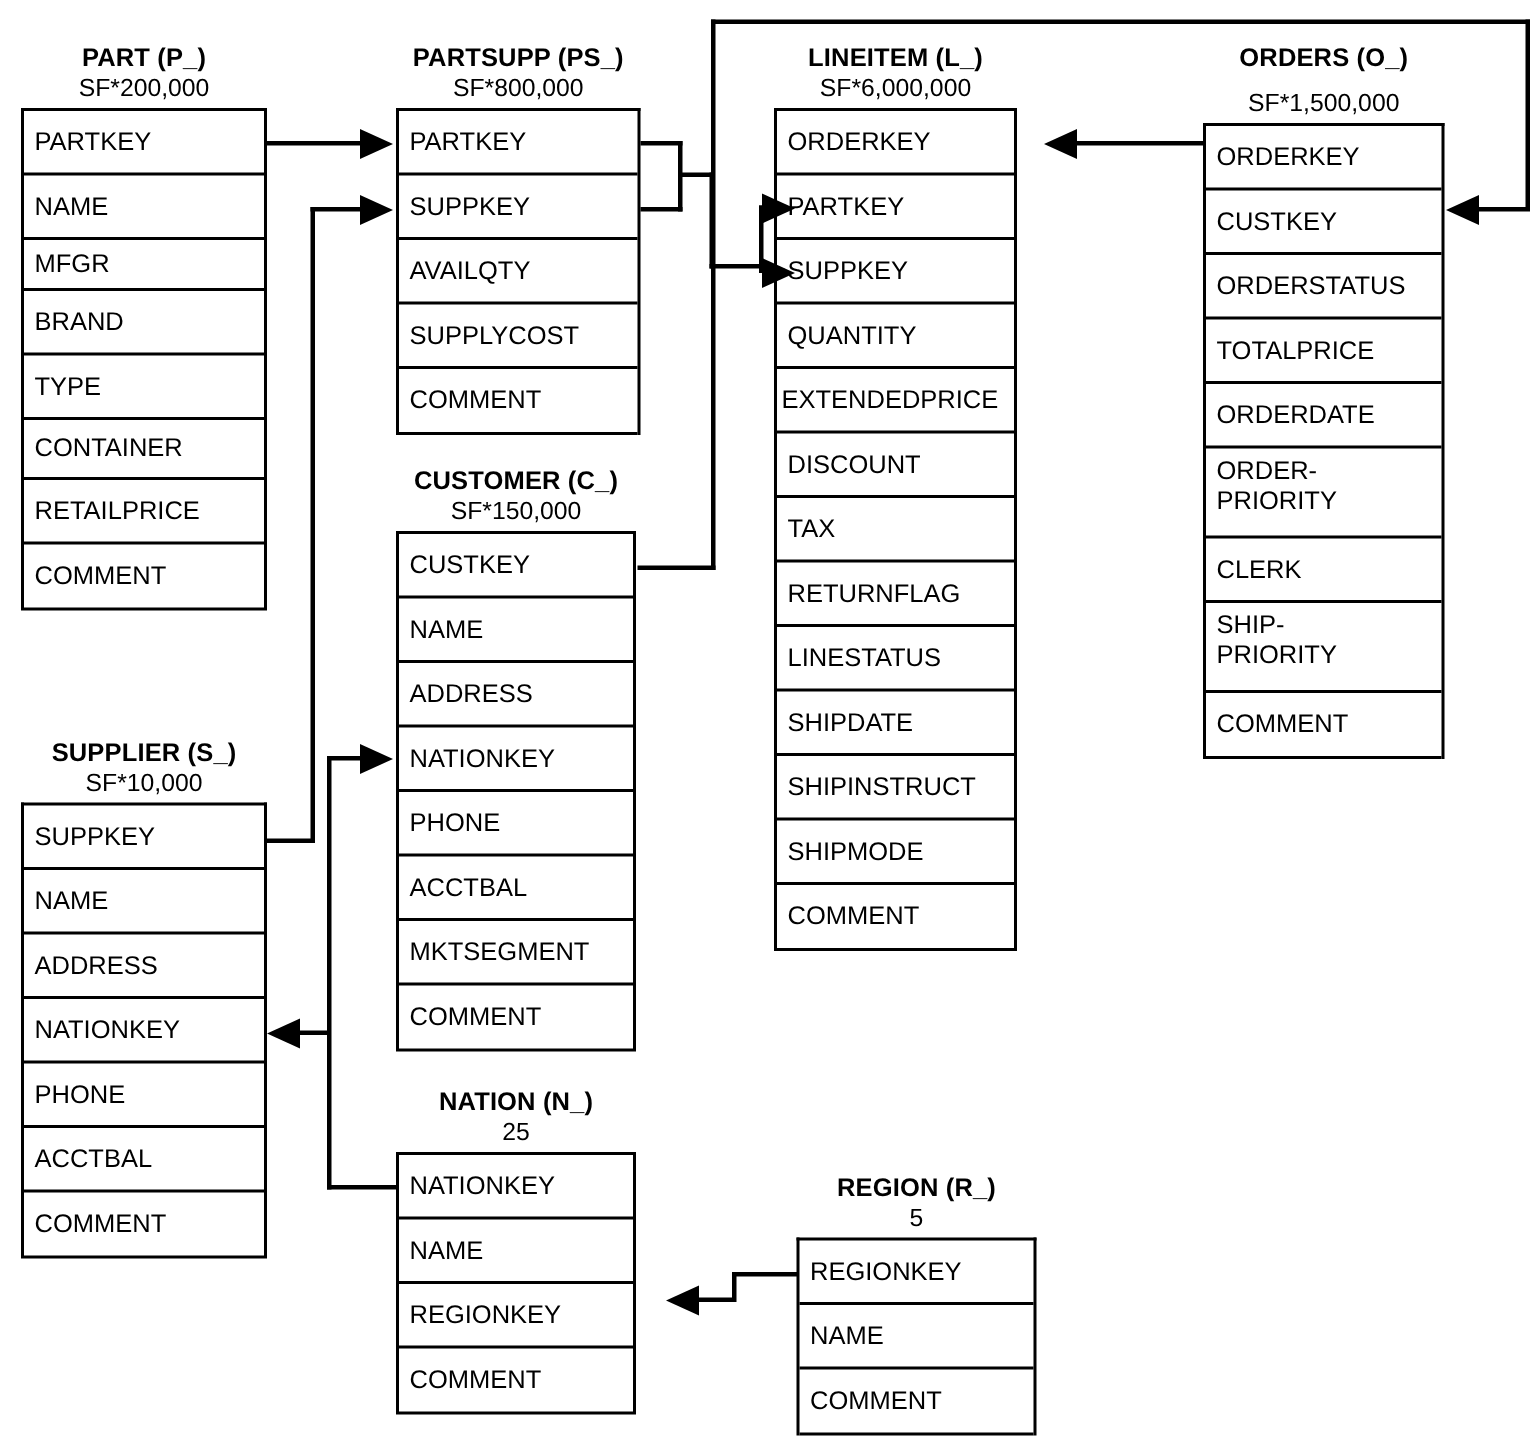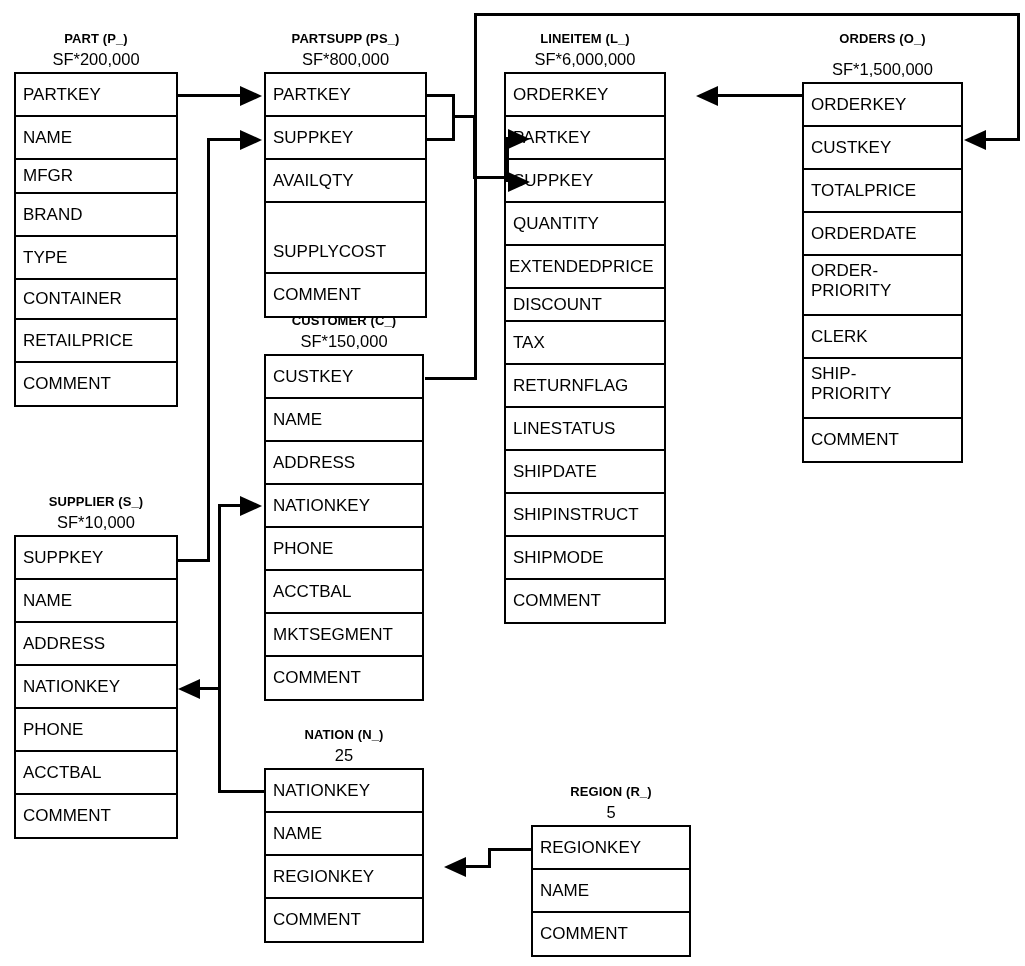--- a/index.html
+++ b/index.html
@@ -13,21 +13,21 @@
     width: 1025px;
     height: 966px;
     background: #ffffff;
     overflow: hidden;
     font-family: "Liberation Sans", sans-serif;
     color: #000000;
   }
   .table-group { position: absolute; }
   .tbl-title {
     font-weight: bold;
-    font-size: 13px;
+    font-size: 17px;
     text-align: center;
     letter-spacing: 0.1px;
     line-height: 21px;
     white-space: nowrap;
   }
   .tbl-card {
     font-size: 16.5px;
     text-align: center;
     line-height: 20px;
     white-space: nowrap;
@@ -90,51 +90,52 @@
     </div>
   </div>
 
   <div class="table-group" style="left:264px; top:28px;">
     <div class="tbl-title" style="width:163px;">PARTSUPP (PS_)</div>
     <div class="tbl-card" style="width:163px;">SF*800,000</div>
     <div class="tbl-box" style="width:163px; margin-top:3px;">
       <div class="col-row" style="height:43px;">PARTKEY</div>
       <div class="col-row" style="height:43px;">SUPPKEY</div>
       <div class="col-row" style="height:43px;">AVAILQTY</div>
-      <div class="col-row" style="height:43px;margin-top:28px;">SUPPLYCOST</div>
-      <div class="col-row" style="height:44px;">COMMENT</div>
-    </div>
-  </div>
-
-  <div class="table-group" style="left:504px; top:28px;">
+      <div class="col-row" style="height:43px;">SUPPLYCOST</div>
+      <div class="col-row" style="height:44px;">COMMENT</div>
+    </div>
+  </div>
+
+  <div class="table-group" style="left:516px; top:28px;">
     <div class="tbl-title" style="width:162px;">LINEITEM (L_)</div>
     <div class="tbl-card" style="width:162px;">SF*6,000,000</div>
     <div class="tbl-box" style="width:162px; margin-top:3px;">
       <div class="col-row" style="height:43px;">ORDERKEY</div>
       <div class="col-row" style="height:43px;">PARTKEY</div>
       <div class="col-row" style="height:43px;">SUPPKEY</div>
       <div class="col-row" style="height:43px;">QUANTITY</div>
       <div class="col-row" style="height:43px; padding-left:3px;">EXTENDEDPRICE</div>
-      <div class="col-row" style="height:33px;">DISCOUNT</div>
+      <div class="col-row" style="height:43px;">DISCOUNT</div>
       <div class="col-row" style="height:43px;">TAX</div>
       <div class="col-row" style="height:43px;">RETURNFLAG</div>
       <div class="col-row" style="height:43px;">LINESTATUS</div>
       <div class="col-row" style="height:43px;">SHIPDATE</div>
       <div class="col-row" style="height:43px;">SHIPINSTRUCT</div>
       <div class="col-row" style="height:43px;">SHIPMODE</div>
       <div class="col-row" style="height:44px;">COMMENT</div>
     </div>
   </div>
 
   <div class="table-group" style="left:802px; top:28px;">
     <div class="tbl-title" style="width:161px;">ORDERS (O_)</div>
     <div class="tbl-card" style="width:161px;margin-top:10px;">SF*1,500,000</div>
     <div class="tbl-box" style="width:161px; margin-top:3px;">
       <div class="col-row" style="height:43px;">ORDERKEY</div>
       <div class="col-row" style="height:43px;">CUSTKEY</div>
+      <div class="col-row" style="height:43px;">ORDERSTATUS</div>
       <div class="col-row" style="height:43px;">TOTALPRICE</div>
       <div class="col-row" style="height:43px;">ORDERDATE</div>
       <div class="col-row two-line" style="height:60px;">
         <span>ORDER-</span>
         <span>PRIORITY</span>
       </div>
       <div class="col-row" style="height:43px;">CLERK</div>
       <div class="col-row two-line" style="height:60px;">
         <span>SHIP-</span>
         <span>PRIORITY</span>

